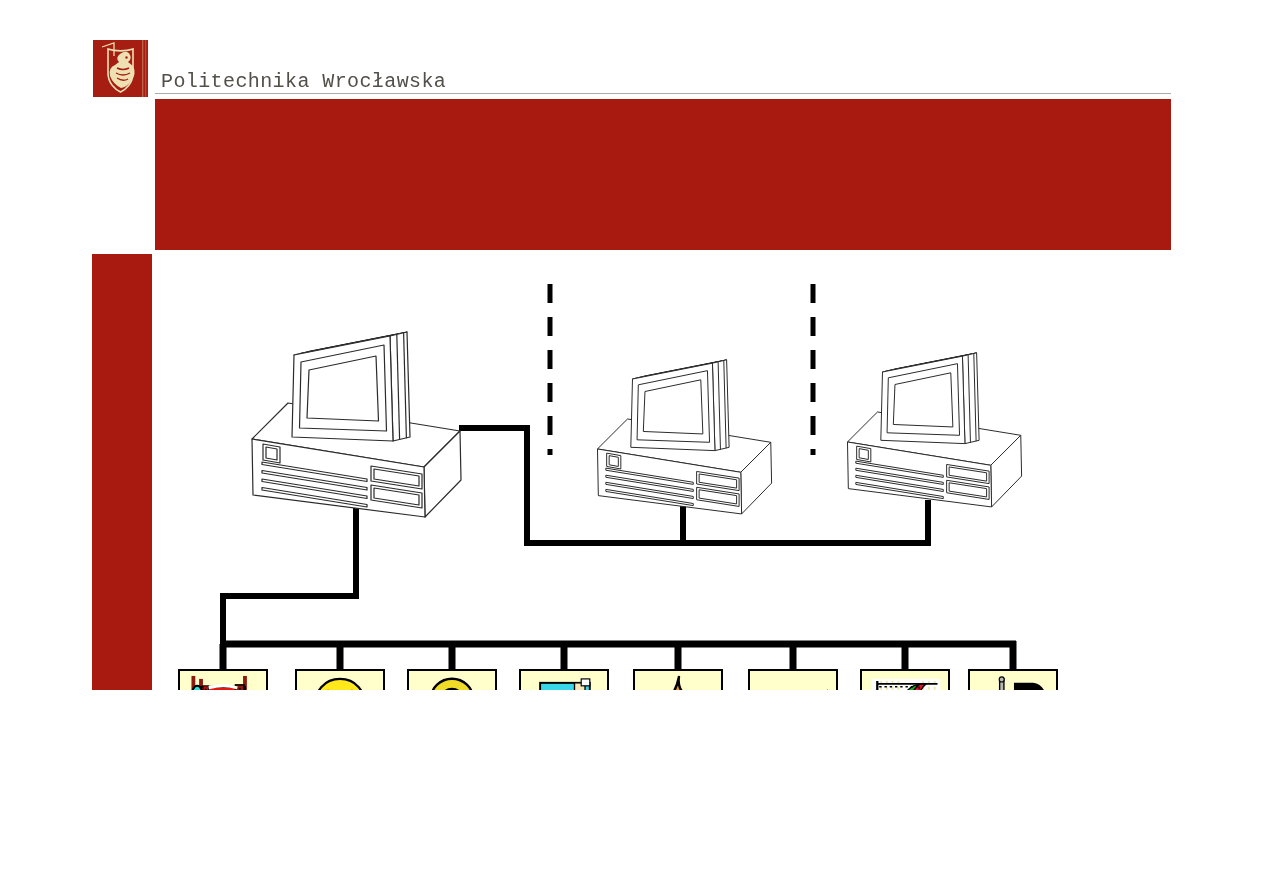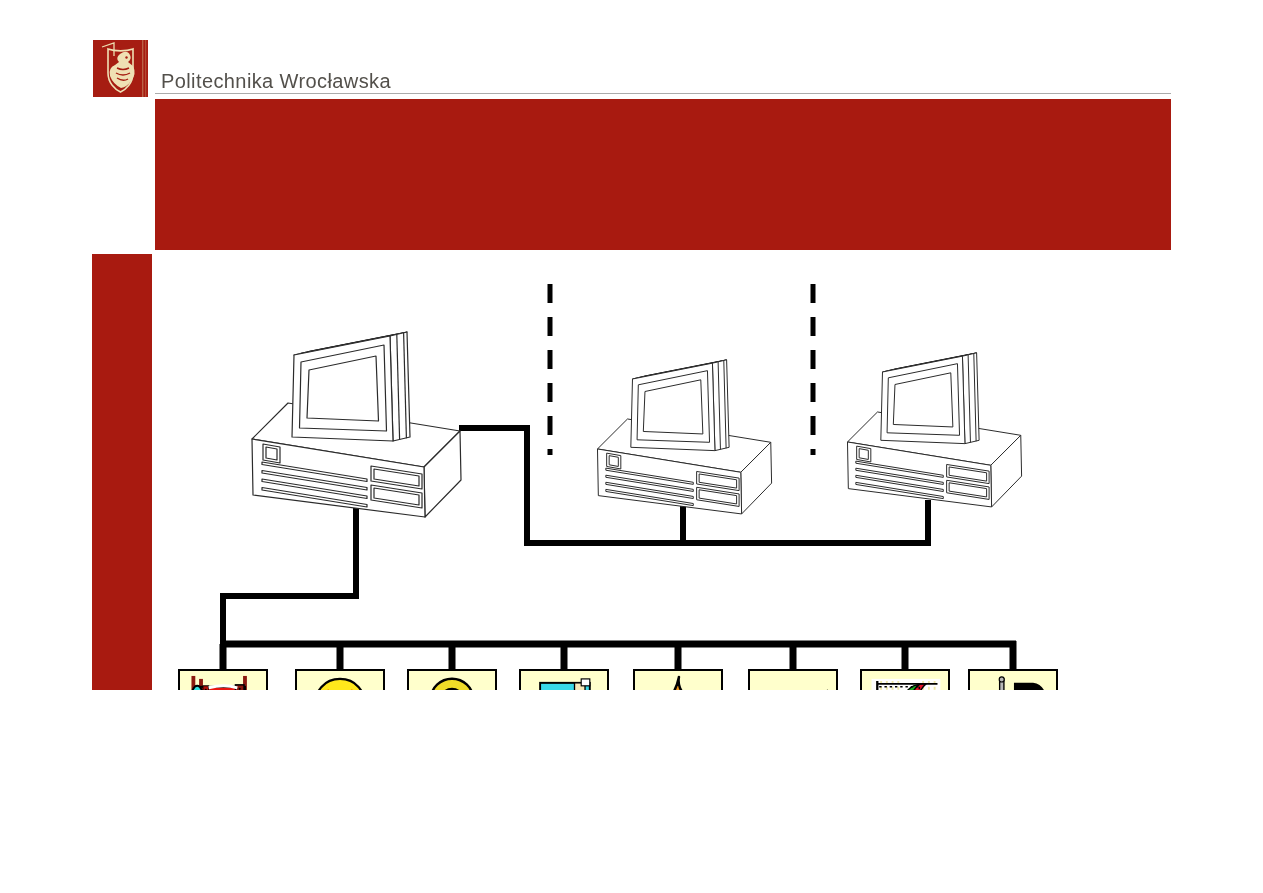--- a/index.html
+++ b/index.html
@@ -1,17 +1,17 @@
 <!DOCTYPE html>
 <html><head>
 <meta charset="utf-8">
 <style>
   html,body{margin:0;padding:0;background:#ffffff;}
   #stage{position:relative;width:1263px;height:690px;background:#ffffff;overflow:hidden;
-         font-family:Liberation Sans, sans-serif;}
+         font-family:Liberation Mono, monospace;}
   .abs{position:absolute;}
   #logo{left:93px;top:40px;width:55px;height:57px;}
   #brand{left:161px;top:70px;font-size:20px;color:#53504b;letter-spacing:.4px;white-space:nowrap;}
   #rule{left:155px;top:93px;width:1016px;height:1px;background:#ababab;}
   #banner{left:155px;top:99px;width:1016px;height:151px;background:#a81a10;}
   #banner .banner-title{width:100%;height:100%;}
   #leftbar{left:92px;top:254px;width:60px;height:597px;background:#a81a10;}
   #net{left:0;top:0;width:1263px;height:893px;}
   .dev{position:absolute;top:669px;width:86px;height:89px;background:#ffffcc;border:2px solid #000;}
   .dev svg{display:block;width:100%;height:100%;}

